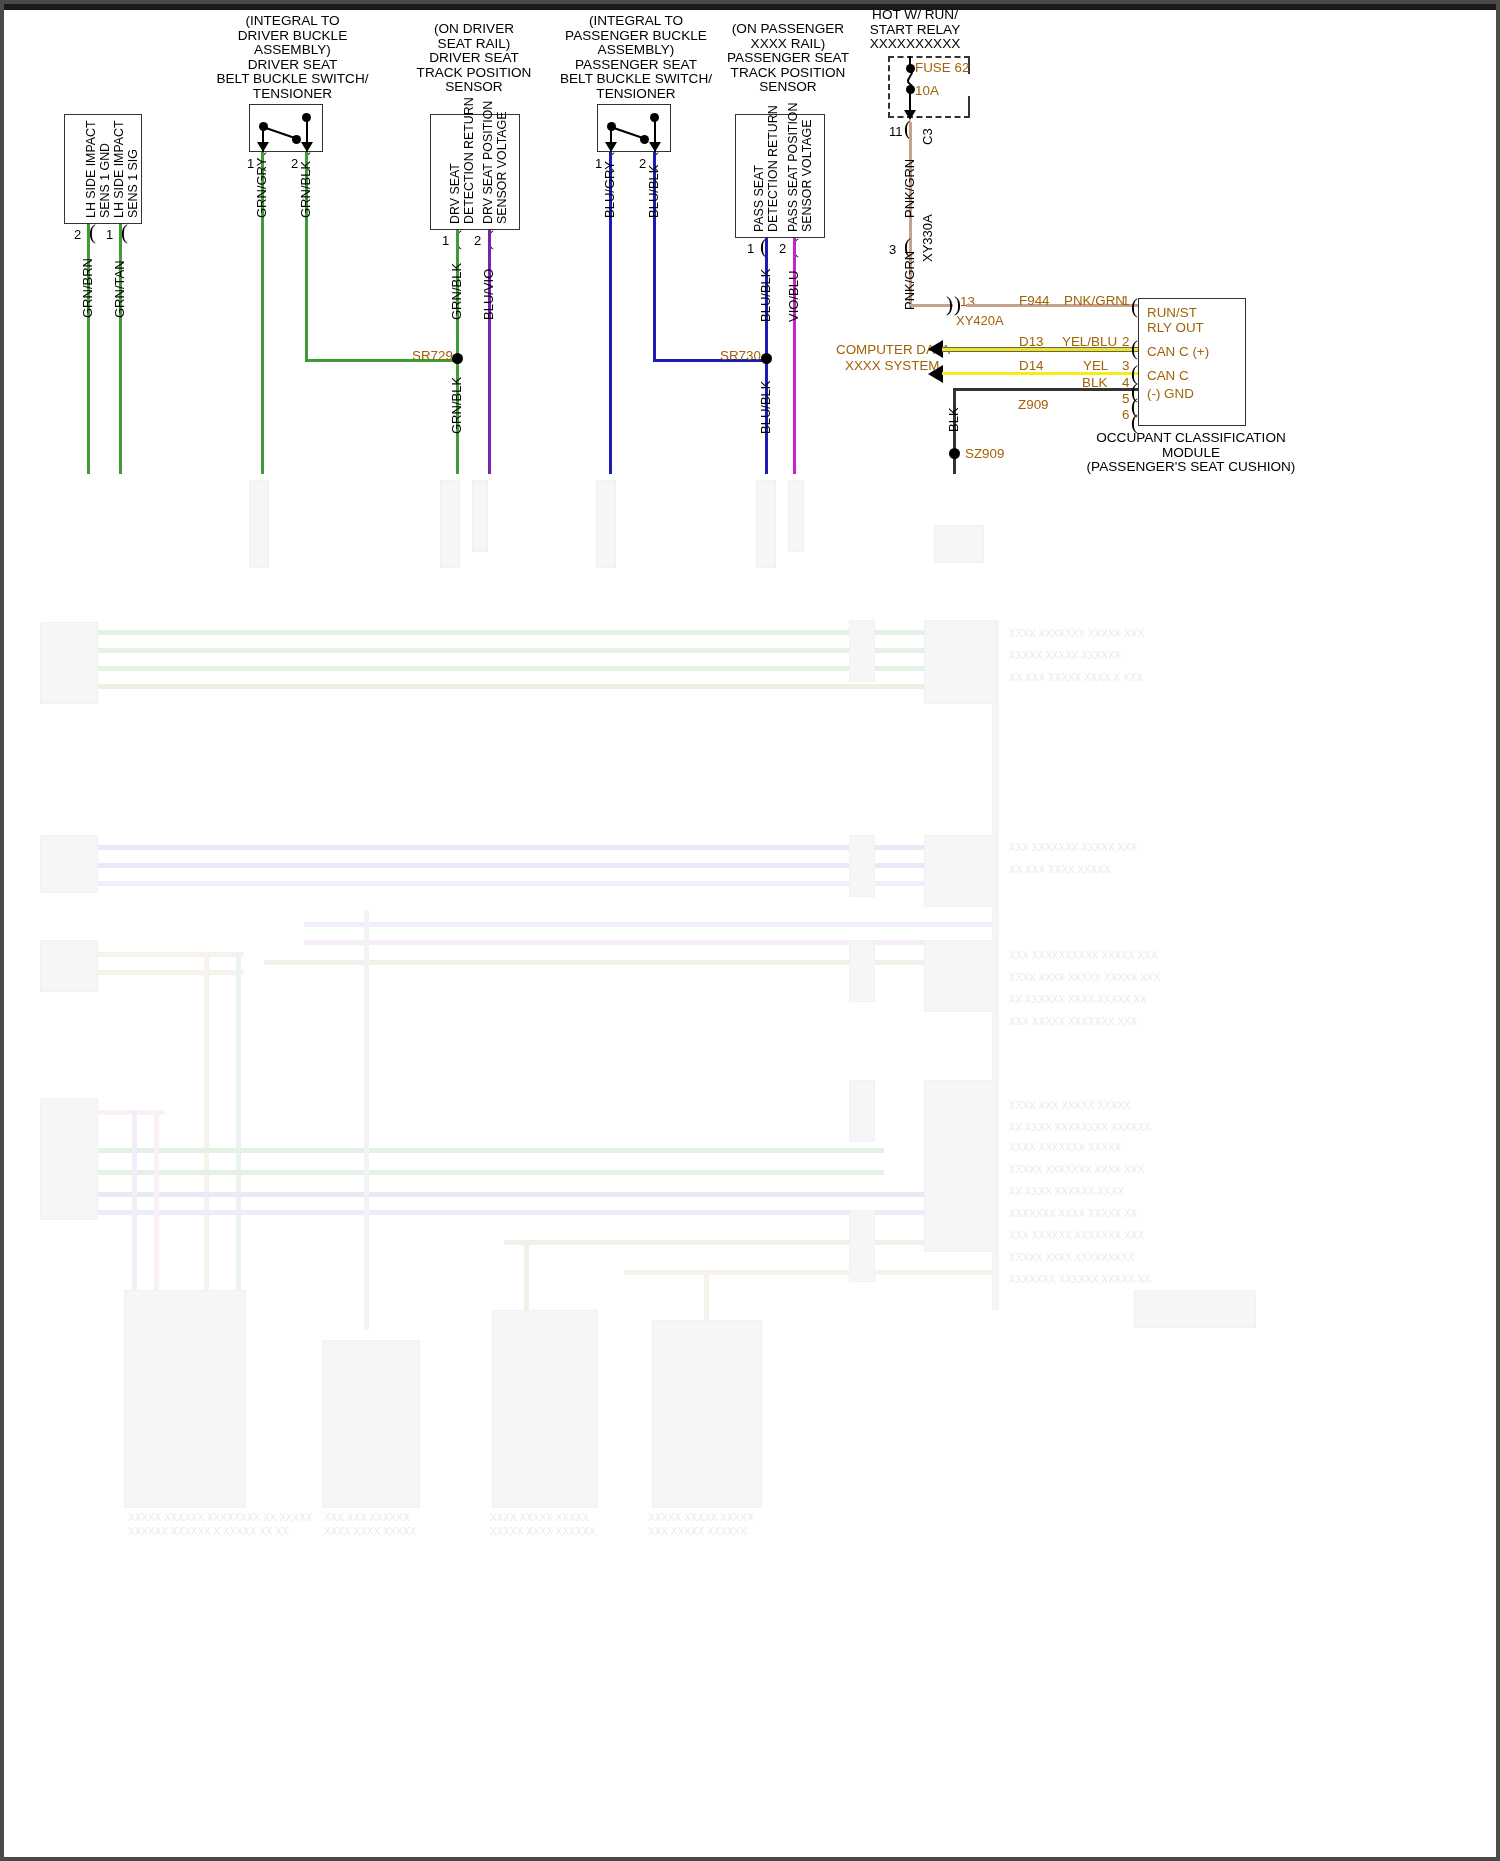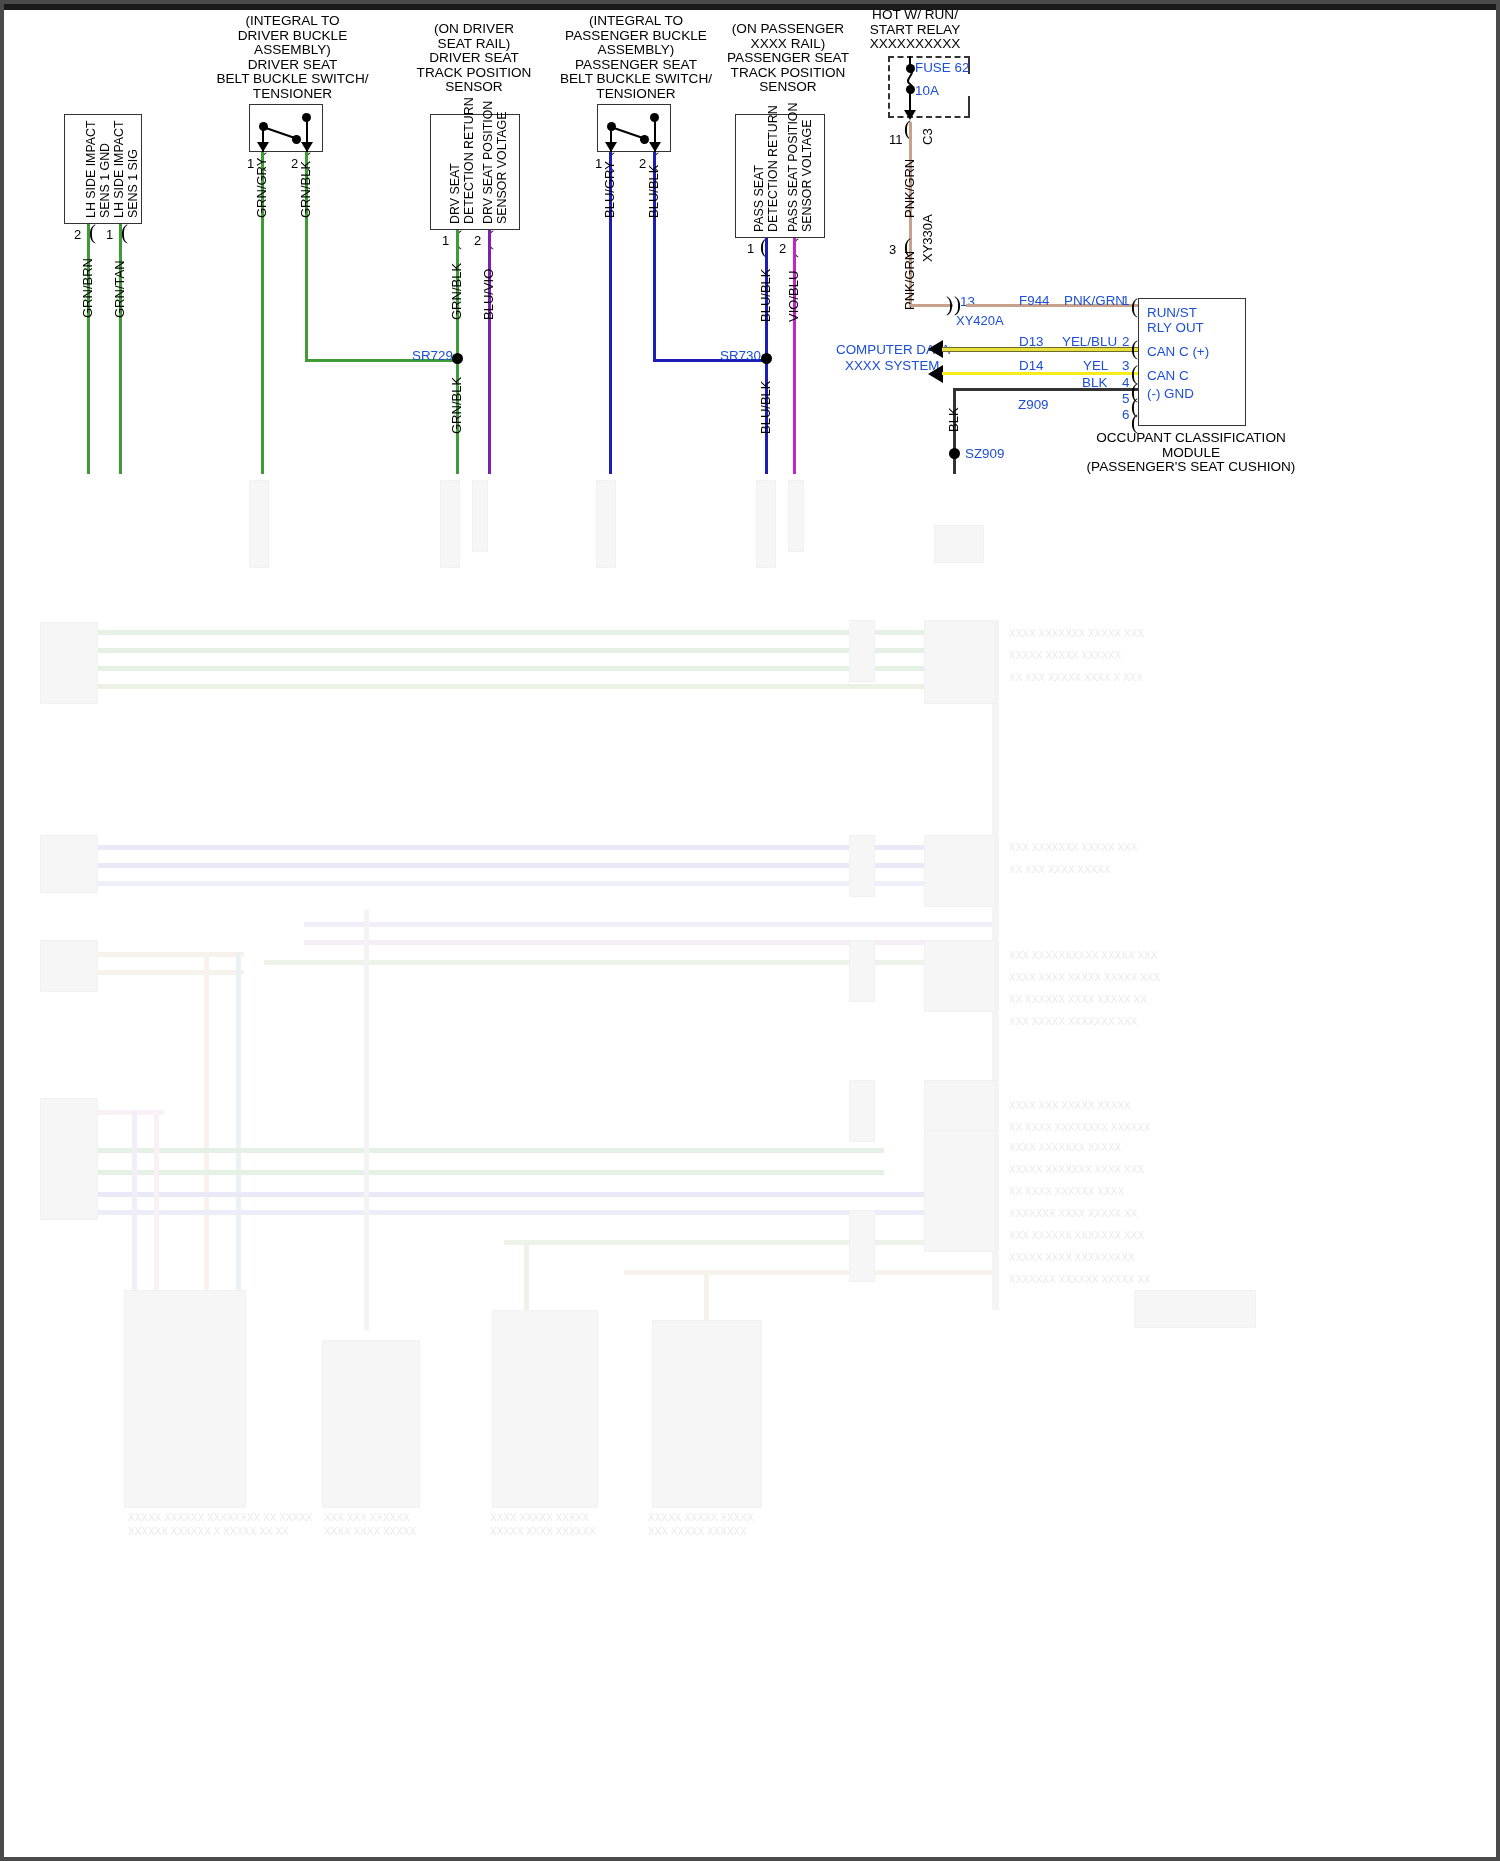--- a/index.html
+++ b/index.html
@@ -15,21 +15,21 @@
     border:4px solid #4a4a4a;box-sizing:border-box;pointer-events:none;z-index:60;
   }
   .topband{position:absolute;left:4px;top:4px;width:1492px;height:6px;background:#1a1a1a;z-index:55;}
 
   
   .cap{position:absolute;text-align:center;font-size:13.6px;line-height:14.6px;color:#000;
        letter-spacing:0px;white-space:pre-line;}
   .box{position:absolute;border:1.6px solid #333;background:#fff;box-sizing:border-box;}
   .vlabel{position:absolute;font-size:13px;color:#000;white-space:nowrap;
           transform-origin:0 0;transform:rotate(-90deg);}
-  .hlabel{position:absolute;font-size:13.4px;color:#1d4ed8;white-space:nowrap;}
+  .hlabel{position:absolute;font-size:13.4px;color:#a16207;white-space:nowrap;}
   .wv{position:absolute;width:3px;}
   .wh{position:absolute;height:3px;}
   .dot{position:absolute;width:11px;height:11px;border-radius:50%;background:#000;}
   .pinnum{position:absolute;font-size:13px;color:#000;}
 
   
   .brk{position:absolute;font-size:21px;line-height:21px;color:#000;font-family:"Liberation Serif",serif;}
 
   
   .arrdown{position:absolute;width:0;height:0;border-left:6px solid transparent;
@@ -203,21 +203,21 @@
   <svg class="fusecoil" style="left:900px;top:68px;" width="22" height="26" viewBox="0 0 22 26">
     <path d="M10 1 C 17 5, 3 12, 10 16 C 15 19, 10 23, 10 25" stroke="#000" stroke-width="2" fill="none"></path>
   </svg>
   <div class="sw-dot" style="left:906px;top:85px;"></div>
   <div class="hlabel" style="left:915px;top:60px;">FUSE 62</div>
   <div class="hlabel" style="left:915px;top:83px;">10A</div>
   <div class="sw-seg" style="left:909px;top:92px;width:2px;height:24px;background:#000;"></div>
   <div class="arrdown" style="left:904px;top:110px;"></div>
 
   <div class="brk" style="left:904px;top:118px;">(</div>
-  <div class="pinnum" style="left:889px;top:132px;">11</div>
+  <div class="pinnum" style="left:889px;top:124px;">11</div>
   <div class="vlabel" style="left:920px;top:145px;">C3</div>
 
   <div class="wv" style="left:909px;top:122px;height:118px;background:#c8a18c;"></div>
   <div class="vlabel" style="left:902px;top:218px;">PNK/GRN</div>
 
   <div class="brk" style="left:904px;top:236px;">(</div>
   <div class="pinnum" style="left:889px;top:242px;">3</div>
   <div class="vlabel" style="left:920px;top:262px;">XY330A</div>
 
   <div class="wv" style="left:909px;top:240px;height:67px;background:#c8a18c;"></div>

